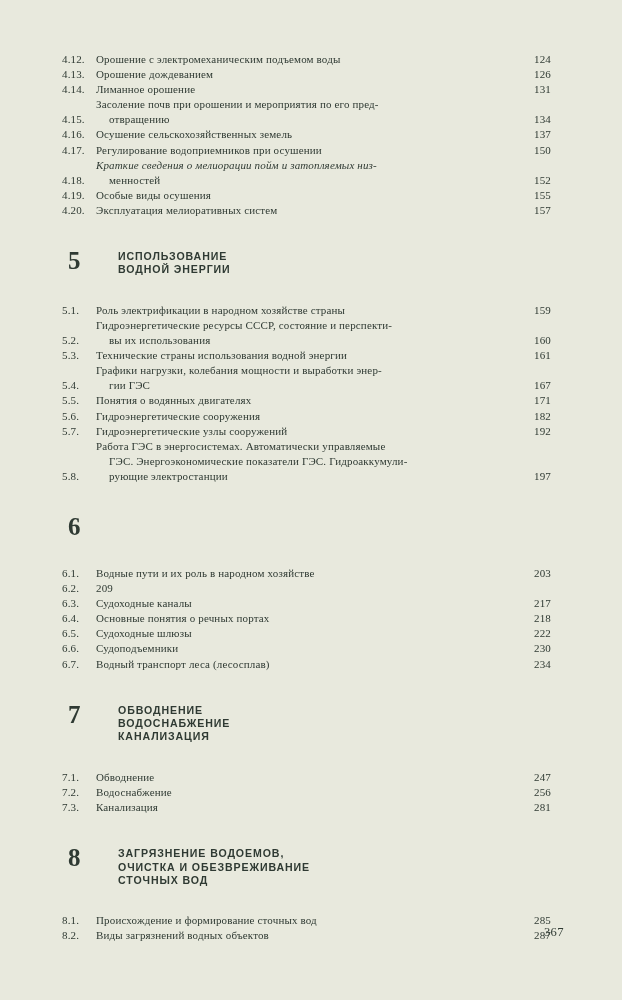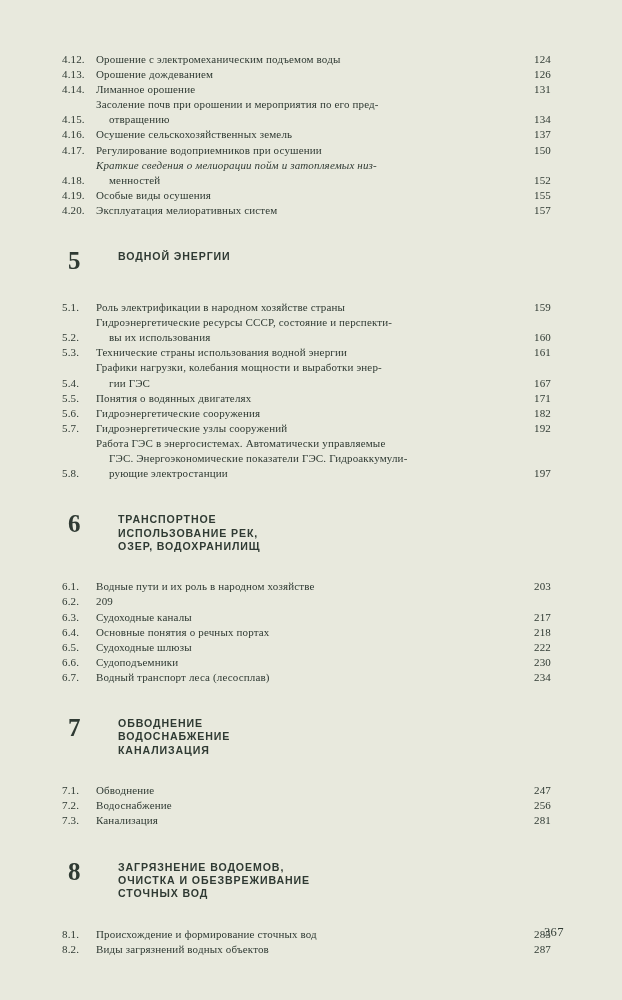--- a/index.html
+++ b/index.html
@@ -166,20 +166,21 @@
         <span class="num">4.20.</span>
         <span class="txt">
           <span style="display: block;">Эксплуатация мелиоративных систем</span>
         </span>
         <span class="pg">157</span>
       </div>
       <div class="sp-before-chapter"></div>
       <div class="chapter">
         <div class="chnum">5</div>
         <div class="chtitle">
+          <div>ИСПОЛЬЗОВАНИЕ</div>
           <div>ВОДНОЙ ЭНЕРГИИ</div>
         </div>
       </div>
       <div class="sp-after-chapter"></div>
       <div class="entry">
         <span class="num">5.1.</span>
         <span class="txt">
           <span style="display: block;">Роль электрификации в народном хозяйстве страны</span>
         </span>
         <span class="pg">159</span>
@@ -233,25 +234,20 @@
         <span class="txt">
           <span style="display: block;">Работа ГЭС в энергосистемах. Автоматически управляемые</span>
           <span class="cont">ГЭС. Энергоэкономические показатели ГЭС. Гидроаккумули-</span>
           <span class="cont">рующие электростанции</span>
         </span>
         <span class="pg">197</span>
       </div>
       <div class="sp-before-chapter"></div>
       <div class="chapter">
         <div class="chnum">6</div>
-        <div class="chtitle">
-          <div>ТРАНСПОРТНОЕ</div>
-          <div>ИСПОЛЬЗОВАНИЕ РЕК,</div>
-          <div>ОЗЕР, ВОДОХРАНИЛИЩ</div>
-        </div>
       </div>
       <div class="sp-after-chapter"></div>
       <div class="entry">
         <span class="num">6.1.</span>
         <span class="txt">
           <span style="display: block;">Водные пути и их роль в народном хозяйстве</span>
         </span>
         <span class="pg">203</span>
       </div>
       <div class="entry">

